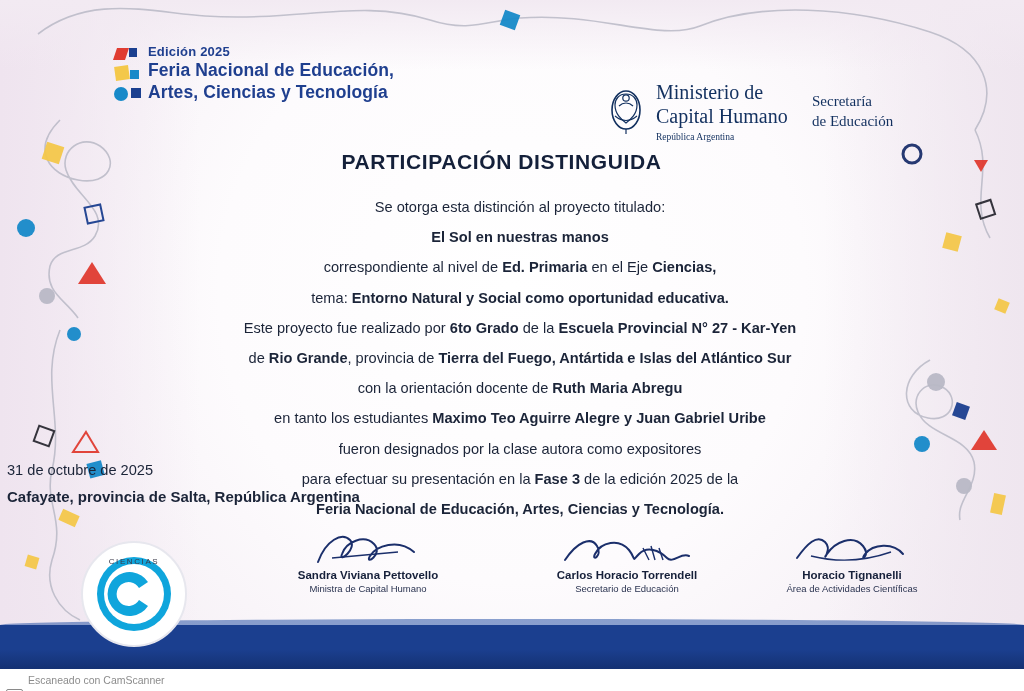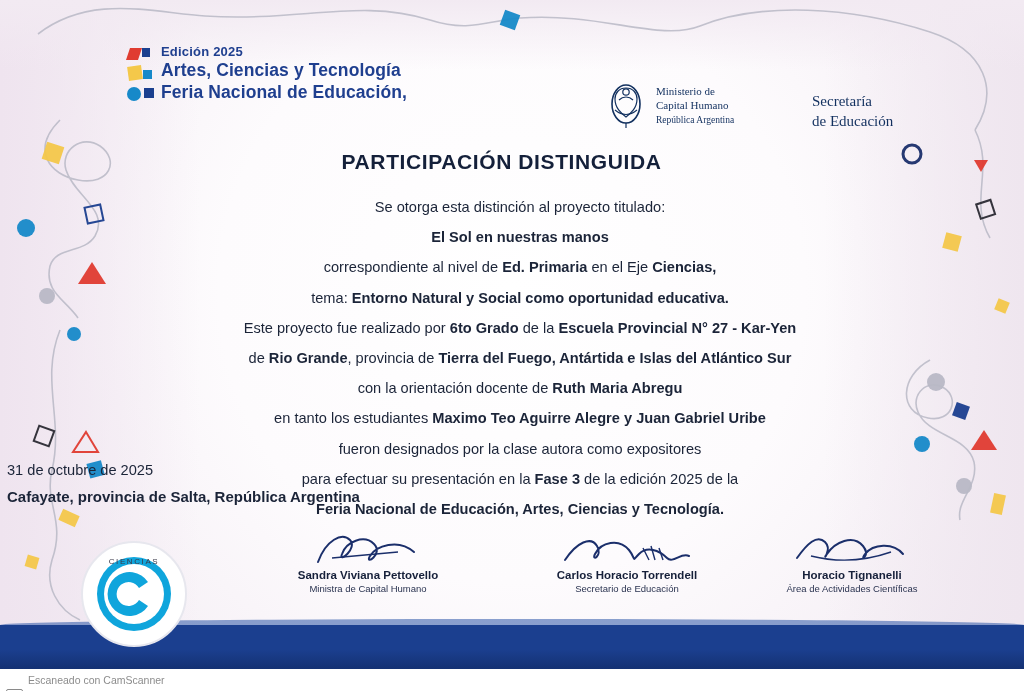--- a/index.html
+++ b/index.html
@@ -27,28 +27,28 @@
     background:linear-gradient(to bottom,#1b3f8f 0%,#1b3f8f 55%,#143173 100%);}
   .band-edge{position:absolute;left:0;bottom:66px;width:1024px;height:6px;
     background:#2b56a8;opacity:.55;border-radius:50% 50% 0 0 / 100% 100% 0 0;}
   .band-white{position:absolute;left:0;bottom:0;width:1024px;height:22px;background:#ffffff;}
 
   
   .deco{position:absolute;left:0;top:0;width:1024px;height:691px;pointer-events:none;}
 
   
   .hdr{position:absolute;left:0;top:30px;width:1024px;height:90px;}
-  .logo-fair{position:absolute;left:123px;top:14px;}
+  .logo-fair{position:absolute;left:110px;top:14px;}
   .logo-fair .ed{font-size:13px;font-weight:bold;color:#1f3f8f;letter-spacing:.2px;}
   .logo-fair .t1{font-size:17.5px;font-weight:bold;color:#1f3f8f;line-height:1.26;letter-spacing:.1px;}
   .glyphs{position:absolute;left:-1px;top:0px;width:36px;height:72px;}
 
   .minist{position:absolute;left:608px;top:50px;display:flex;align-items:center;gap:12px;}
   .shield{width:36px;height:50px;}
-  .minist .mt{font-family:"Liberation Serif",serif;font-size:11px;color:#12305f;line-height:1.22;}
+  .minist .mt{font-family:"Liberation Serif",serif;font-size:20px;color:#12305f;line-height:1.22;}
   .minist .ms{font-family:"Liberation Serif",serif;font-size:9.5px;color:#12305f;margin-top:3px;}
   .secret{position:absolute;left:812px;top:62px;font-family:"Liberation Serif",serif;
     font-size:15px;color:#12305f;line-height:1.3;}
 
   
   .title{position:absolute;left:0;top:150px;width:1003px;text-align:center;
     font-size:21px;font-weight:bold;color:#14203a;letter-spacing:.6px;}
   .body{position:absolute;left:8px;top:198px;width:1024px;text-align:center;color:#1b2438;}
   .body p{margin:0 0 10.5px 0;font-size:14.6px;line-height:1.35;}
   .body b{font-weight:bold;}
@@ -132,22 +132,22 @@
       <svg class="glyphs" viewBox="0 0 36 72">
         <path d="M8 4 l12 0 -4 12 -12 0 z" fill="#e03c31"></path>
         <rect x="20" y="4" width="8" height="9" fill="#1b3f8f"></rect>
         <rect x="6" y="22" width="14" height="14" transform="rotate(-8 13 29)" fill="#f4c84a"></rect>
         <rect x="21" y="26" width="9" height="9" fill="#1789c9"></rect>
         <circle cx="12" cy="50" r="7" fill="#1789c9"></circle>
         <rect x="22" y="44" width="10" height="10" fill="#1b3f8f"></rect>
       </svg>
       <div style="padding-left:38px">
         <div class="ed">Edición 2025</div>
+        <div class="t1">Feria Nacional de Educación,</div>
         <div class="t1">Artes, Ciencias y Tecnología</div>
-        <div class="t1">Feria Nacional de Educación,</div>
       </div>
     </div>
 
     <div class="minist">
       <svg class="shield" viewBox="0 0 36 50">
         <ellipse cx="18" cy="24" rx="14" ry="19" fill="none" stroke="#12305f" stroke-width="1.6"></ellipse>
         <path d="M18 8 c-7 0 -11 5 -11 11 c0 9 6 14 11 18 c5 -4 11 -9 11 -18 c0 -6 -4 -11 -11 -11z" fill="none" stroke="#12305f" stroke-width="1.2"></path>
         <path d="M11 20 c4 -4 10 -4 14 0" fill="none" stroke="#12305f" stroke-width="1.2"></path>
         <circle cx="18" cy="12" r="3.2" fill="none" stroke="#12305f" stroke-width="1.2"></circle>
         <path d="M7 30 q11 9 22 0" fill="none" stroke="#12305f" stroke-width="1.2"></path>

